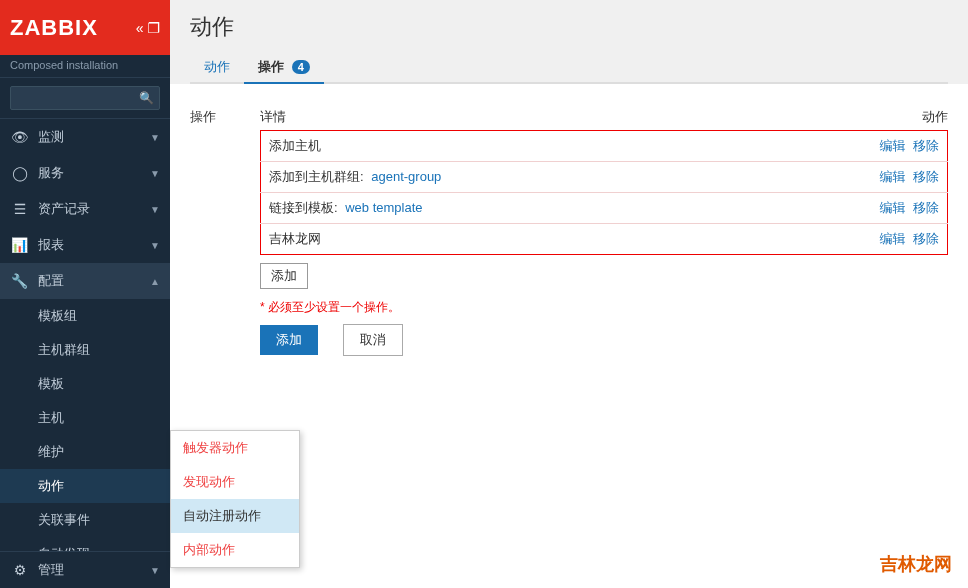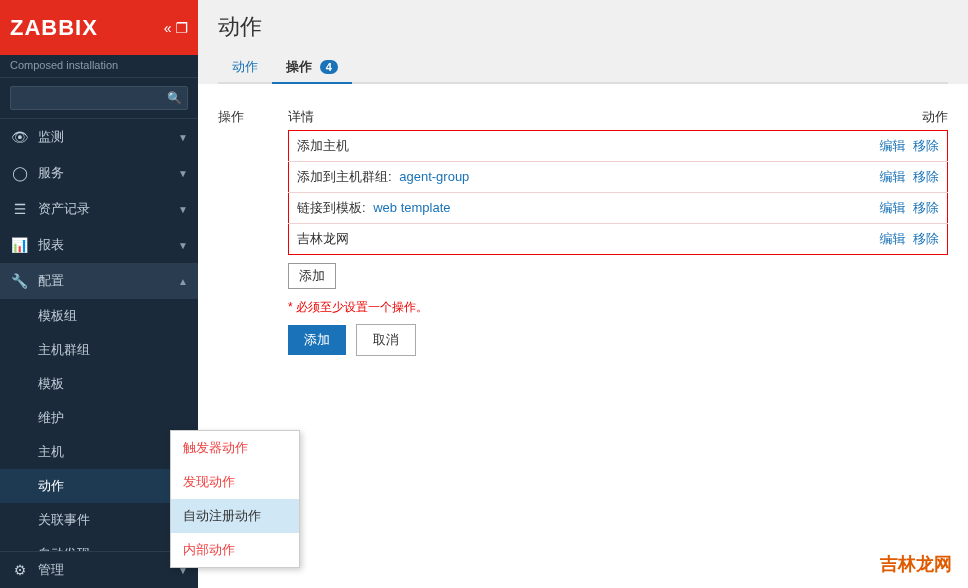--- a/index.html
+++ b/index.html
@@ -1,20 +1,20 @@
 <!DOCTYPE html>
 <html><head>
   <meta charset="utf-8">
   <style>
     * { box-sizing: border-box; margin: 0; padding: 0; }
     body { font-family: Arial, sans-serif; font-size: 13px; background: #f0f0f0; display: flex; height: 588px; overflow: hidden; }
 
     
     .sidebar {
-      width: 198px;
+      width: 170px;
       background: #1a2a3a;
       color: #c0ccd8;
       display: flex;
       flex-direction: column;
       flex-shrink: 0;
       height: 588px;
       overflow: hidden;
     }
     .sidebar-header {
       background: #e32b1e;
@@ -255,20 +255,21 @@
       cursor: pointer;
       margin-right: 6px;
     }
     .btn-secondary {
       background: white;
       color: #333;
       border: 1px solid #aaa;
       padding: 6px 16px;
       font-size: 13px;
       cursor: pointer;
+      margin-left: 15px;
     }
 
     .watermark {
       position: fixed;
       bottom: 12px;
       right: 16px;
       color: #e05a00;
       font-size: 18px;
       font-weight: bold;
       font-family: Liberation Serif, serif;
@@ -314,22 +315,22 @@
       <span class="nav-arrow">▼</span>
     </div>
     <div class="nav-item active">
       <span class="nav-icon">🔧</span>
       <span class="nav-label">配置</span>
       <span class="nav-arrow">▲</span>
     </div>
     <div class="nav-submenu-item">模板组</div>
     <div class="nav-submenu-item">主机群组</div>
     <div class="nav-submenu-item">模板</div>
+    <div class="nav-submenu-item">主机</div>
     <div class="nav-submenu-item">维护</div>
-    <div class="nav-submenu-item">主机</div>
     <div class="nav-submenu-item active-submenu" style="background:#1e3a52; color:#fff; position:relative;">动作</div>
     <div class="nav-submenu-item">关联事件</div>
     <div class="nav-submenu-item">自动发现</div>
   </div>
   <div class="sidebar-bottom">
     <div class="nav-item nav-settings">
       <span class="nav-icon">⚙</span>
       <span class="nav-label">管理</span>
       <span class="nav-arrow">▼</span>
     </div>

